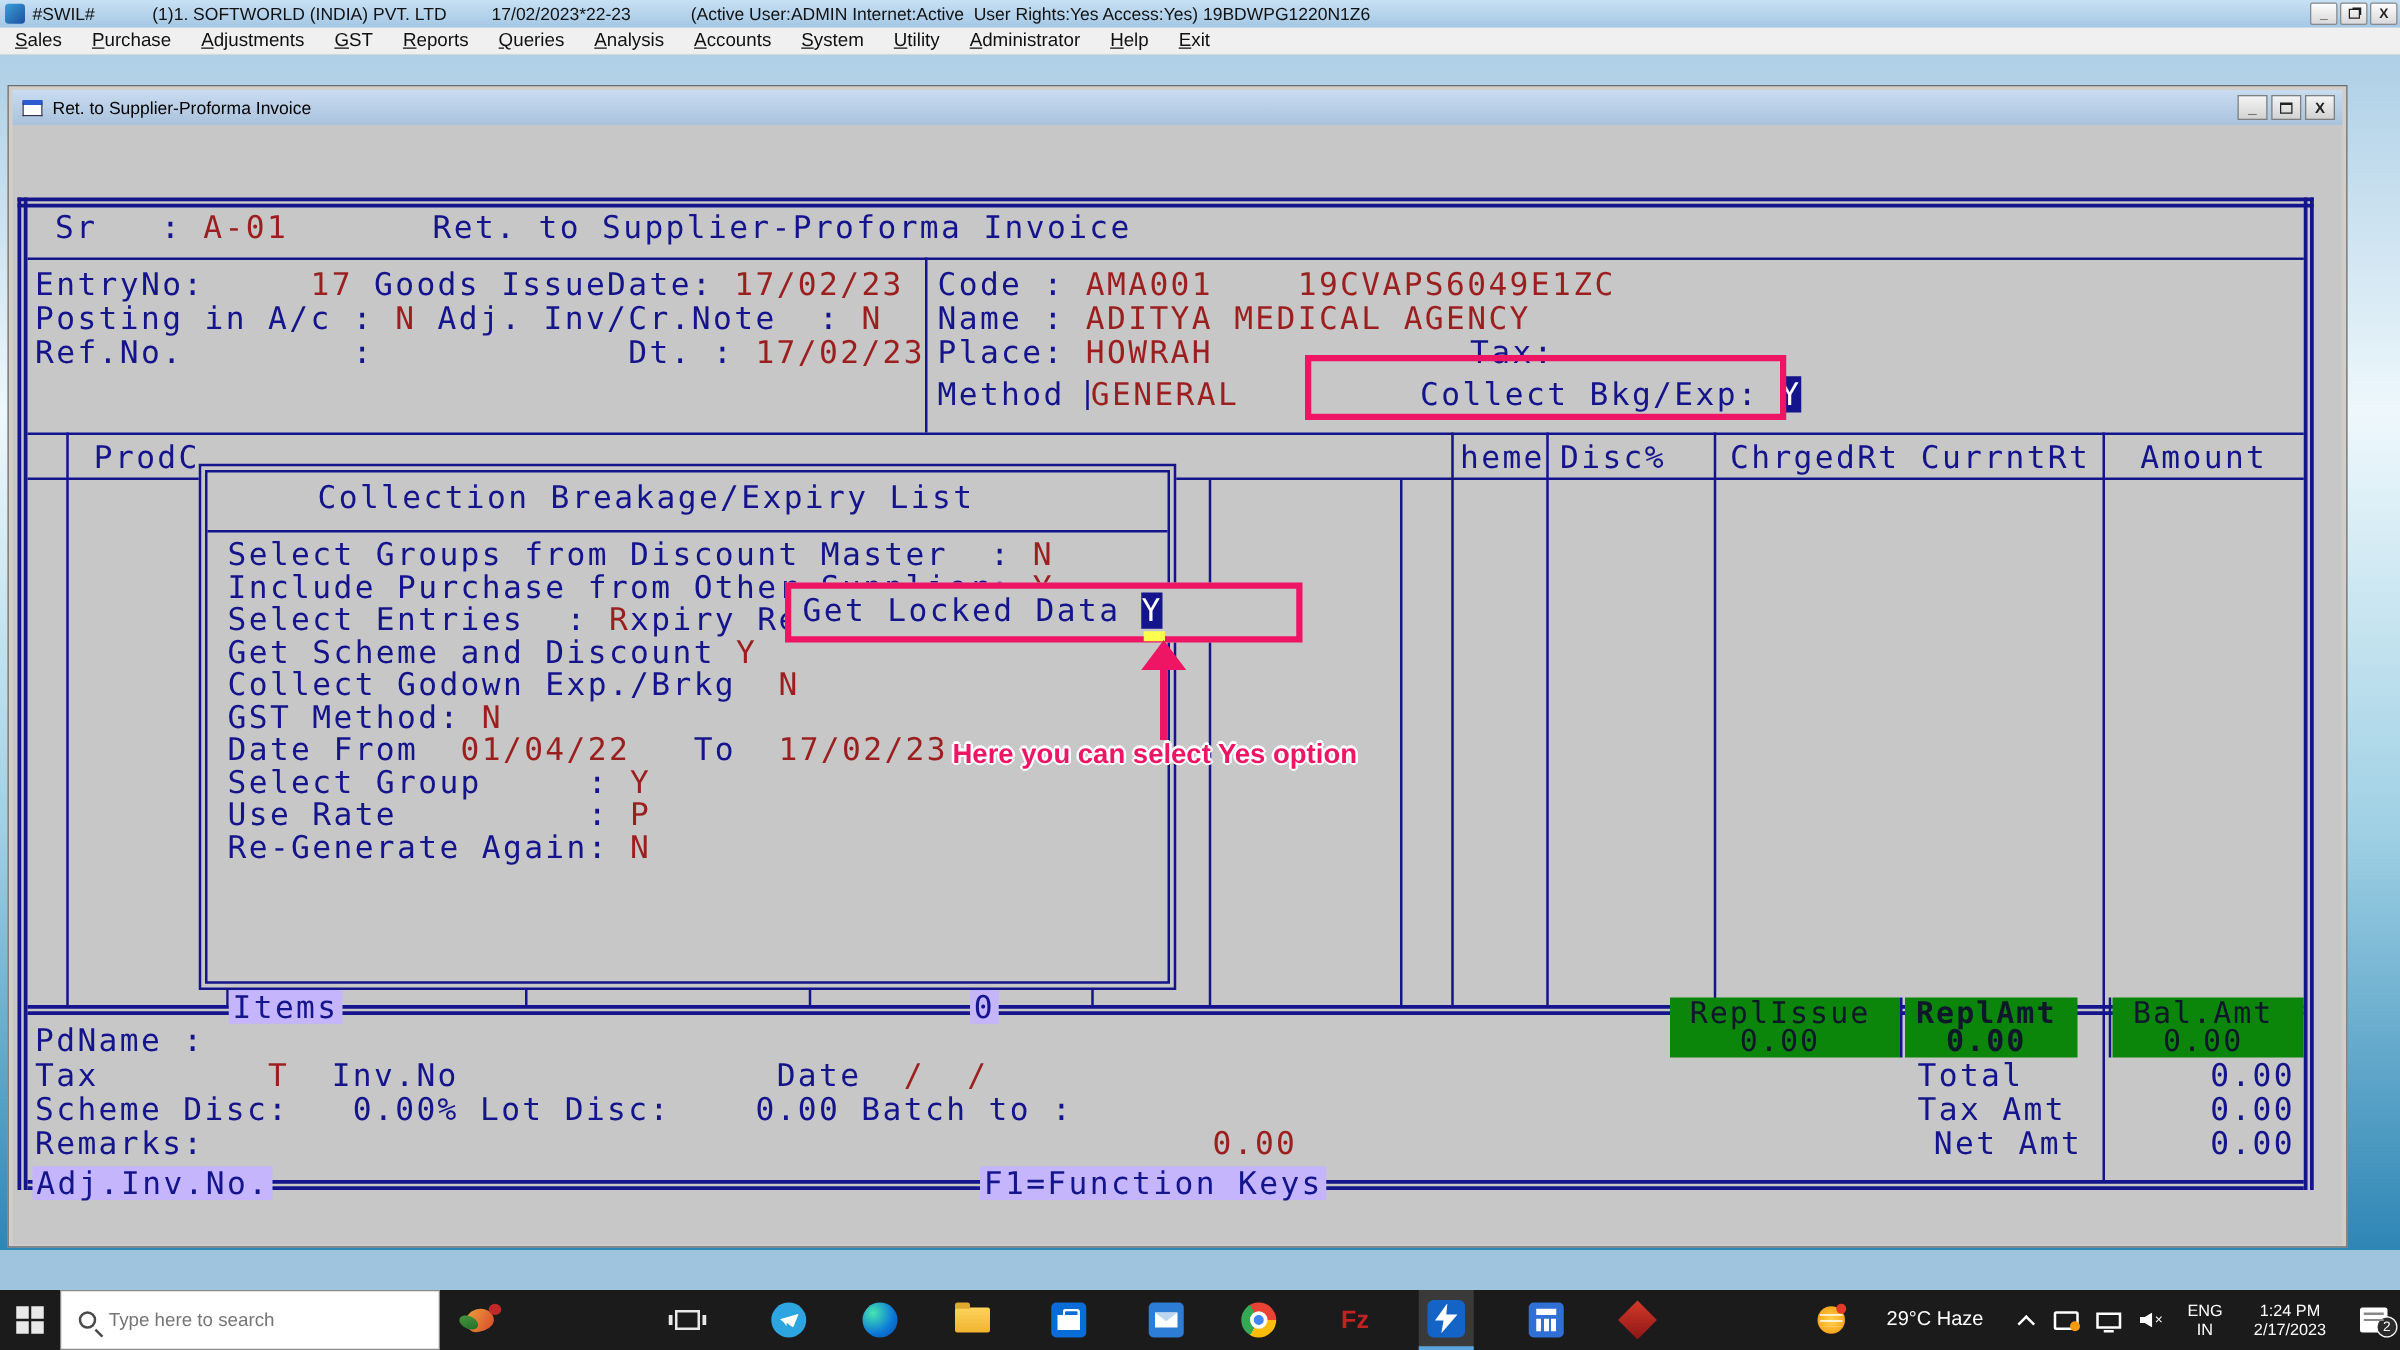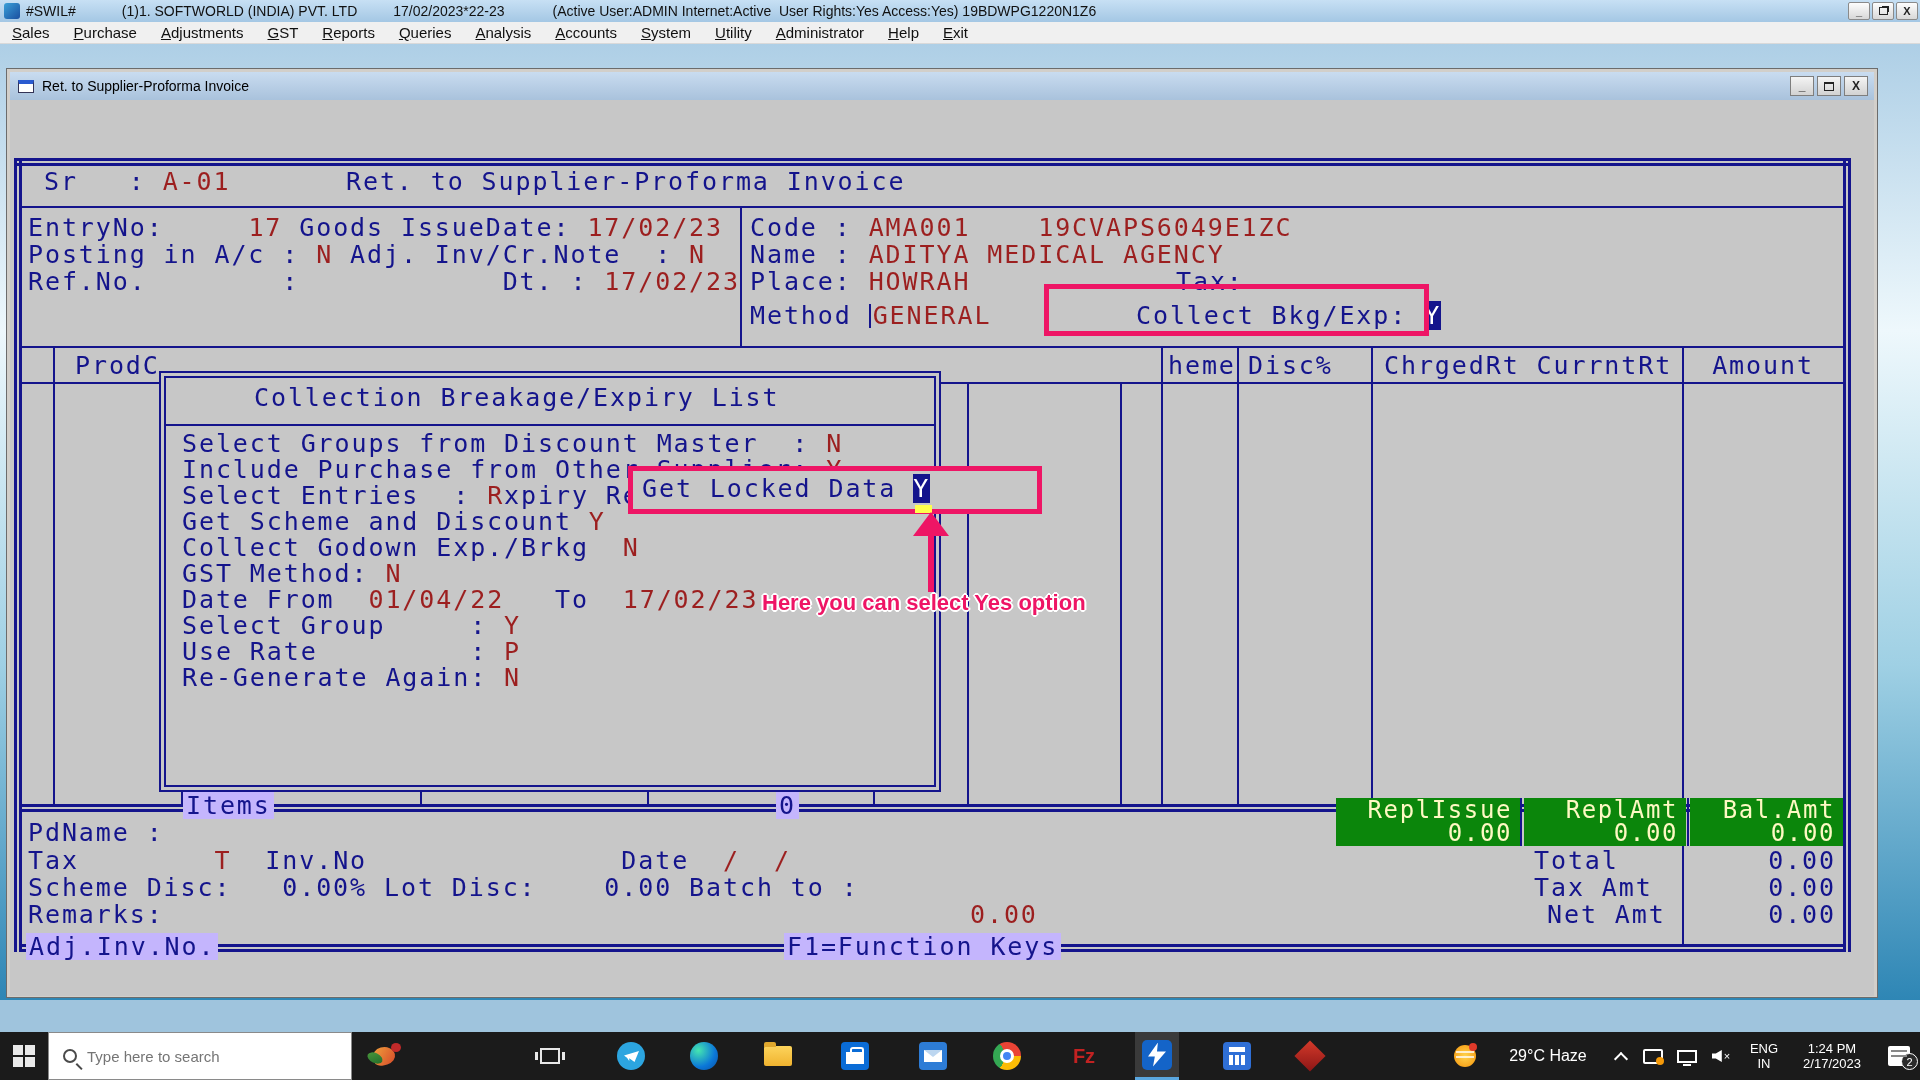--- a/index.html
+++ b/index.html
@@ -36,22 +36,22 @@
   .dos { font-family:"DejaVu Sans Mono",monospace; font-size:25px; line-height:27px; letter-spacing:1.9px;
          white-space:pre; color:#14148c; }
   .dos .v { color:#9c1f1f; }
   .dos .hl { background:#14148c; color:#ffffff; }
   .dline-h { height:8px; border-top:3px solid #14148c; border-bottom:3px solid #14148c; }
   .dline-v { width:8px; border-left:3px solid #14148c; border-right:3px solid #14148c; }
   .sline-h { height:2px; background:#14148c; }
   .sline-v { width:2px; background:#14148c; }
   .caret { display:inline-block; width:0; height:24px; border-left:2px solid #14148c; vertical-align:-4px; margin-right:2px; }
 
-  .greenbox { background:#0b860b; color:#fef9c3; font-family:"DejaVu Sans Mono",monospace; font-size:24px;
-    line-height:23px; letter-spacing:1.6px; text-align:right; padding:1px 8px 0 0; white-space:pre; }
+  .greenbox { background:#0b860b; color:#0f172a; font-family:"DejaVu Sans Mono",monospace; font-size:24px;
+    line-height:23px; letter-spacing:1.6px; text-align:center; padding:1px 8px 0 0; white-space:pre; }
 
   
   #dialog { left:159px; top:343px; width:782px; height:421px; background:#c7c7c7; border:7px double #14148c;margin-top:28px; }
   #dialog .title { position:absolute; left:88px; top:6px; }
   #dialog .sep { position:absolute; left:0; top:46px; width:768px; height:2px; background:#14148c; }
   .dlg-line { position:absolute; left:16px; }
 
   
   #popup { left:628px; top:466px; width:414px; height:48px; background:#c7c7c7; border:5px solid #ee1565; }
   #popup .inner { position:absolute; left:9px; top:4px; }
@@ -260,21 +260,21 @@
   <div class="abs sline-v" style="left:787px;top:384px;height:420px;"></div>
   <div class="abs sline-v" style="left:873px;top:384px;height:420px;"></div>
   <div class="abs sline-v" style="left:967px;top:384px;height:420px;"></div>
   <div class="abs sline-v" style="left:1120px;top:384px;height:420px;"></div>
 
   <div class="abs dline-h" style="left:22px;top:804px;width:1821px;"></div>
   <div class="abs dos maskbg" style="left:183px;top:792px;">Items</div>
   <div class="abs dos maskbg" style="left:776px;top:792px;">0</div>
 
   <div class="abs greenbox" style="left:1336px;top:798px;width:184px;height:48px;"><span>ReplIssue</span><br><span>0.00</span></div>
-  <div class="abs greenbox" style="left:1524px;top:798px;width:162px;height:48px;"><span>ReplAmt</span><br><span>0.00</span></div>
+  <div class="abs greenbox" style="left:1524px;top:798px;width:138px;height:48px;font-weight:bold;"><span>ReplAmt</span><br><span>0.00</span></div>
   <div class="abs greenbox" style="left:1690px;top:798px;width:153px;height:48px;"><span>Bal.Amt</span><br><span>0.00</span></div>
   <div class="abs sline-v" style="left:1520px;top:798px;height:48px;"></div>
   <div class="abs sline-v" style="left:1687px;top:798px;height:48px;"></div>
 
   <div class="abs dos" style="left:28px;top:819px;">PdName : </div>
   <div class="abs dos" style="left:28px;top:847px;"><span>Tax        </span><span class="v">T</span><span>  Inv.No</span><span>               Date  </span><span class="v">/  /</span></div>
   <div class="abs dos" style="left:28px;top:874px;">Scheme Disc:   0.00% Lot Disc:    0.00 Batch to :</div>
   <div class="abs dos" style="left:28px;top:901px;">Remarks:</div>
   <div class="abs dos v" style="left:970px;top:901px;width:66px;text-align:right;color:#9c1f1f;">0.00</div>
 

